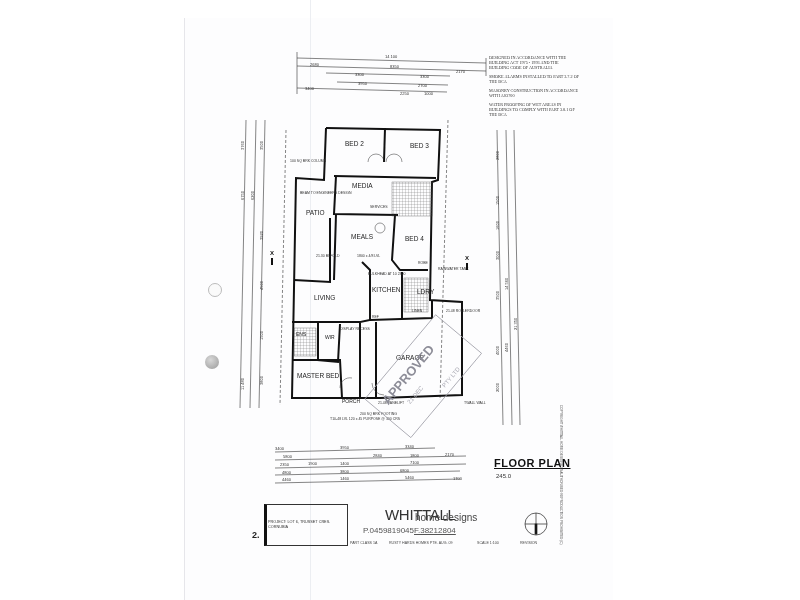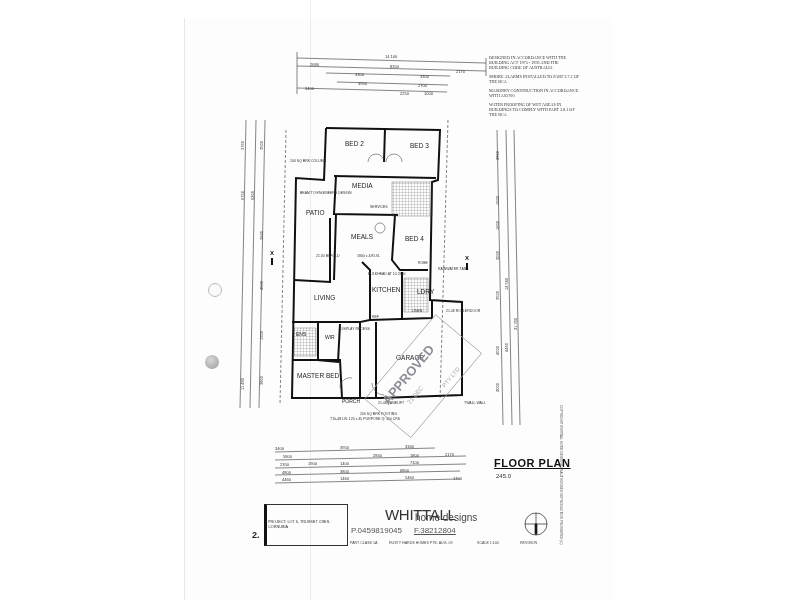--- a/index.html
+++ b/index.html
@@ -12,21 +12,21 @@
   .punch.hole1{left:208px;top:283px;width:12px;height:12px;border:1px solid #bbb;background:#fafafa;}
   .punch.hole2{left:205px;top:355px;width:14px;height:14px;background:radial-gradient(circle at 40% 35%,#d8d8d8,#9a9a9a);}
   svg text{font-family:"Liberation Sans",sans-serif;}
   .title-floor{position:absolute;left:494px;top:457px;font-size:11px;font-weight:bold;letter-spacing:0.5px;text-decoration:underline;color:#111;}
   .title-area{position:absolute;left:496px;top:473px;font-size:6px;color:#333;}
   .tb-box{position:absolute;left:264px;top:504px;width:80px;height:40px;border:1px solid #333;border-left:3px solid #111;}
   .tb-num{position:absolute;left:252px;top:530px;font-size:9px;font-weight:bold;}
   .tb-project{position:absolute;left:268px;top:520px;font-size:3.8px;line-height:4.5px;color:#333;text-transform:uppercase;width:70px;}
   .brand{position:absolute;left:349px;top:506px;font-size:15px;color:#333;letter-spacing:-0.3px;font-weight:300;padding-left:36px;}
   .brand-sub{position:absolute;left:415px;top:512px;font-size:10px;color:#444;}
-  .phone{position:absolute;left:351px;top:526px;font-size:8px;color:#555;}
+  .phone{position:absolute;left:363px;top:526px;font-size:8px;color:#555;}
   .fax{position:absolute;left:414px;top:526px;font-size:8px;color:#555;text-decoration:underline;}
   .foot{position:absolute;top:541px;font-size:3.6px;color:#444;text-transform:uppercase;}
   .copyright{position:absolute;left:563px;top:405px;width:180px;font-size:3.2px;color:#555;transform-origin:0 0;transform:rotate(90deg);white-space:nowrap;}
 </style>
 </head>
 <body>
 
 <div class="page"></div>
 <div class="page-fold"></div>
 

